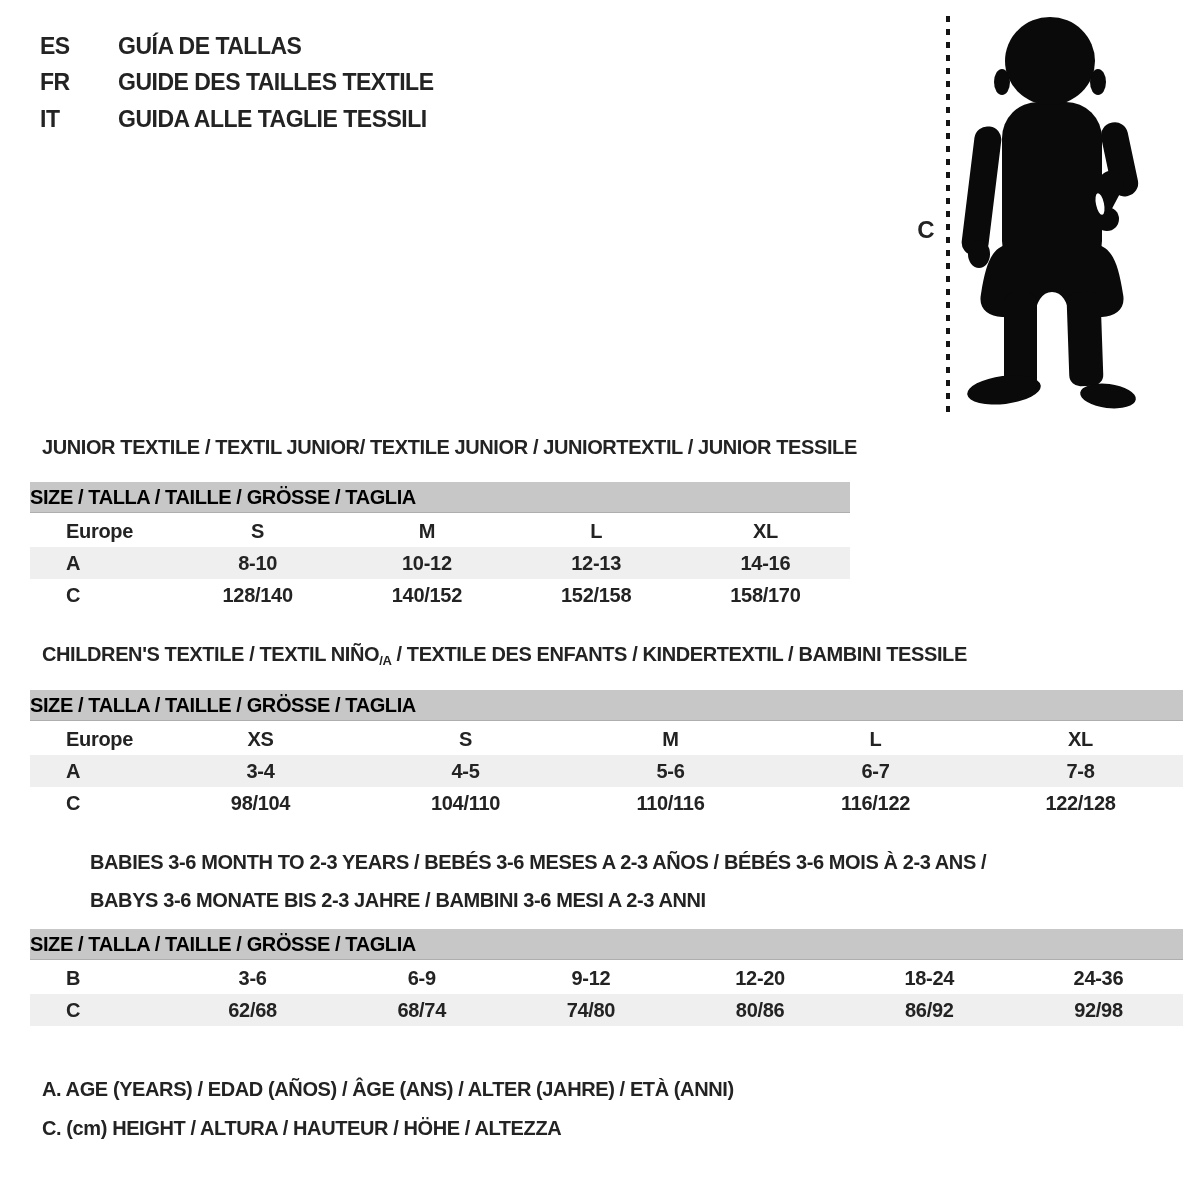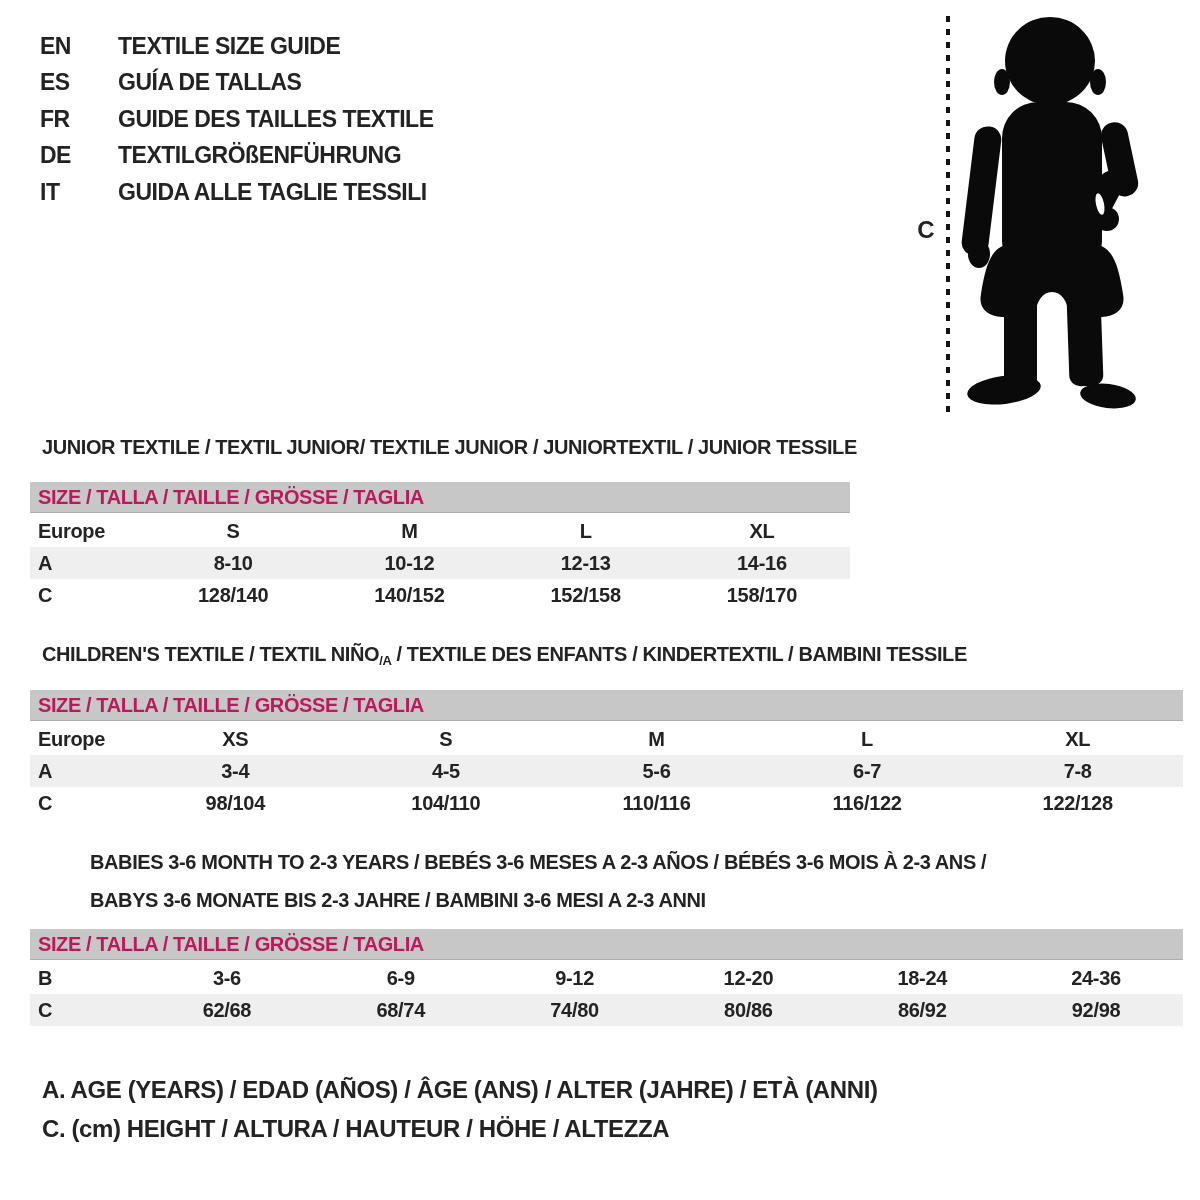--- a/index.html
+++ b/index.html
@@ -34,54 +34,46 @@
   .title-babies   { top:843px; line-height:38px;margin-left:48px; }
 
   
   .tbl { position:absolute; left:30px; }
   .tbl-junior   { top:482px; width:820px; }
   .tbl-children { top:690px; width:1153px; }
   .tbl-babies   { top:929px; width:1153px; }
   .band {
     height:30px; line-height:30px; background:#c7c7c7;
     border-bottom:1px solid #aeaeae;
-    padding-left:8px; font-size:20px; color:#be185d;
+    padding-left:0; font-size:20px; color:#000000;
     letter-spacing:-0.4px; margin-bottom:2px;
   }
   .trow { display:flex; height:32px; line-height:32px; font-size:20px; letter-spacing:-0.3px; }
   .trow.shaded { background:#efefef; }
-  .lbl { padding-left:8px; text-align:left; }
+  .lbl { padding-left:8px; text-align:left;margin-left:28px; }
   .tbl-junior .lbl   { width:107px; }
   .tbl-children .lbl { width:92px; }
   .tbl-babies .lbl   { width:102px; }
   .cell { flex:1; text-align:center; }
 
   
-  .legend { position:absolute; left:42px; top:1070px; font-size:24px; line-height:39px; letter-spacing:-0.4px; }
+  .legend { position:absolute; left:42px; top:1070px; font-size:20px; line-height:39px; letter-spacing:-0.4px; }
   .legend div { white-space:nowrap; }
 </style>
 </head>
 <body>
 
 <div class="lang-block">
   <div class="lang-row">
-    <span class="lang-code">EN</span>
-    <span class="lang-label">TEXTILE SIZE GUIDE</span>
-  </div>
-  <div class="lang-row">
     <span class="lang-code">ES</span>
     <span class="lang-label">GUÍA DE TALLAS</span>
   </div>
   <div class="lang-row">
     <span class="lang-code">FR</span>
     <span class="lang-label">GUIDE DES TAILLES TEXTILE</span>
-  </div>
-  <div class="lang-row">
-    <span class="lang-code">DE</span>
-    <span class="lang-label">TEXTILGRÖßENFÜHRUNG</span>
   </div>
   <div class="lang-row">
     <span class="lang-code">IT</span>
     <span class="lang-label">GUIDA ALLE TAGLIE TESSILI</span>
   </div>
 </div>
 
 <div class="measure-line"></div>
 <div class="measure-label">C</div>
 <svg class="silhouette" width="182" height="402" viewBox="0 0 182 402" xmlns="http://www.w3.org/2000/svg">

